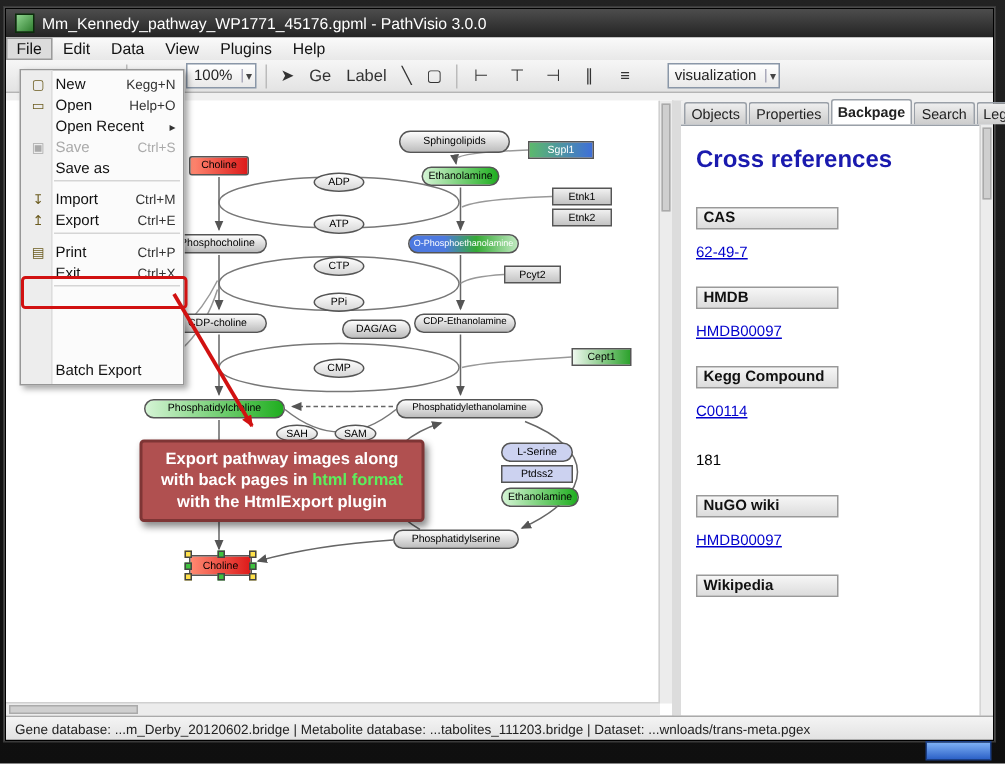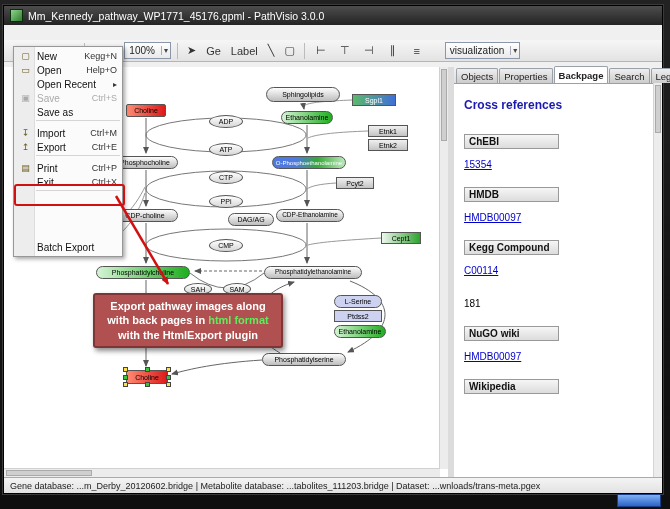--- a/index.html
+++ b/index.html
@@ -71,38 +71,64 @@
   svg.overlay{position:absolute;left:0;top:0;z-index:70;pointer-events:none;}
   .ann-arrow{stroke:var(--annotation-red);stroke-width:2.5;fill:none;}
   
   .sidebar{position:absolute;left:450px;top:5px;right:0;bottom:0;background:#ececec;}
   .tabs{display:flex;height:16px;align-items:flex-end;padding-left:2px;background:linear-gradient(#f2f2f2,#dfdfdf);}
   .tab{font-size:9.5px;padding:1px 4px;border:1px solid #9aa0a8;border-bottom:none;background:linear-gradient(#eee,#ccc);margin-right:1px;border-radius:2px 2px 0 0;color:#222;height:12px;display:flex;align-items:center;}
   .tab.active{background:#fff;height:14px;font-weight:bold;}
   .sidepanel{position:absolute;left:0;top:16px;right:0;bottom:0;background:#fff;border-top:1px solid #9aa0a8;overflow:hidden;padding:10px 0 0 10px;box-sizing:border-box;}
   .side-vscroll{position:absolute;right:0;top:16px;bottom:0;width:8px;background:#ececec;border-left:1px solid #d5d5d5;}
   .side-vscroll .thumb{position:absolute;left:1px;right:1px;top:2px;height:46px;background:#cfcfcf;border:1px solid #aaa;}
-  .xref-heading{color:var(--heading-blue);font-weight:bold;font-size:12px;margin:4px 0 22px 0;}
+  .xref-heading{color:var(--heading-blue);font-weight:bold;font-size:16px;margin:4px 0 22px 0;}
   .xref{margin-bottom:15px;}
   .xref-box{width:95px;background:linear-gradient(#f6f6f6,#dcdcdc);border:1px solid #999;font-size:10px;font-weight:bold;color:#111;padding:1px 4px;box-sizing:border-box;margin-bottom:5px;}
   .xref-value{font-size:10px;color:var(--link-blue);text-decoration:underline;cursor:pointer;}
   .xref.plain .xref-value{color:#000;text-decoration:none;cursor:default;}
   
   .taskbar-fragment{position:absolute;left:617px;top:494px;width:44px;height:13px;background:linear-gradient(#7fb2f6,#2d62c8);border:1px solid #1b3f86;box-sizing:border-box;}
 </style>
 </head>
 <body>
 
 <div class="window">
 
   <div class="titlebar">
     <span class="app-icon"></span>
     <span class="title-text">Mm_Kennedy_pathway_WP1771_45176.gpml - PathVisio 3.0.0</span>
   </div>
 
+  <div class="menubar">
+
+      <div class="mitem open">
+        <span>File</span>
+      </div>
+
+      <div class="mitem">
+        <span>Edit</span>
+      </div>
+
+      <div class="mitem">
+        <span>Data</span>
+      </div>
+
+      <div class="mitem">
+        <span>View</span>
+      </div>
+
+      <div class="mitem">
+        <span>Plugins</span>
+      </div>
+
+      <div class="mitem">
+        <span>Help</span>
+      </div>
+    </div>
 
   <div class="toolbar">
     <span style="display:flex">
 
     <span class="tbtn">
           <span>▢</span>
         </span>
         <span class="tbtn">
           <span>▭</span>
         </span>
@@ -266,25 +292,25 @@
           </div>
 
           <div class="tab">
             <span>Legend</span>
           </div>
         </div>
       <div class="sidepanel">
         <div class="xref-heading">Cross references</div>
         <div>
 
-
             <div class="xref">
-              <div class="xref-box"><span>ChEBI</span></div>
-              <span class="xref-value"><span>15354</span></span>
-            </div>
+              <div class="xref-box"><span>CAS</span></div>
+              <span class="xref-value"><span>62-49-7</span></span>
+            </div>
+
 
             <div class="xref">
               <div class="xref-box"><span>HMDB</span></div>
               <span class="xref-value"><span>HMDB00097</span></span>
             </div>
 
             <div class="xref">
               <div class="xref-box"><span>Kegg Compound</span></div>
               <span class="xref-value"><span>C00114</span></span>
             </div>

